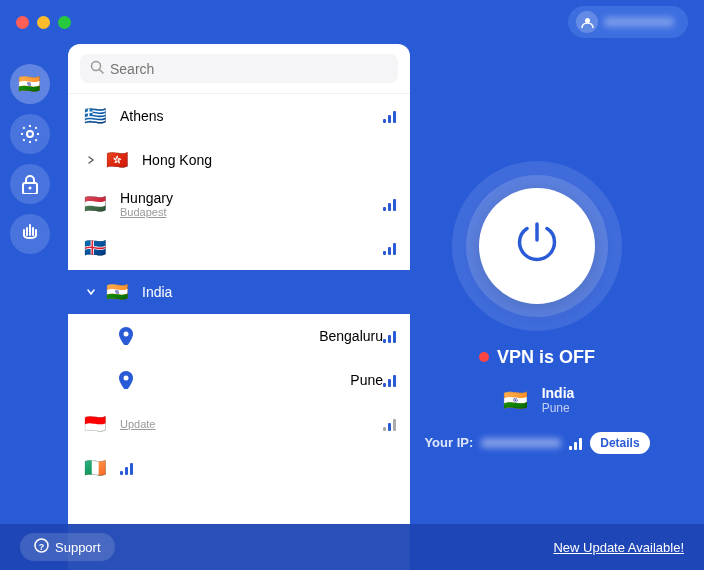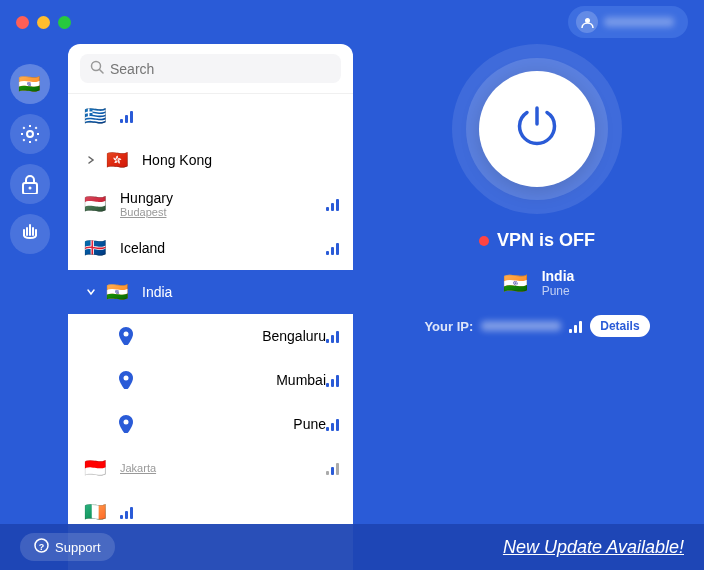--- a/index.html
+++ b/index.html
@@ -65,21 +65,21 @@
       background: rgba(255,255,255,0.3);
       border-radius: 4px;
       filter: blur(3px);
     }
 
     
     .sidebar {
       position: absolute;
       top: 44px;
       left: 68px;
-      width: 285px;
+      width: 342px;
       bottom: 0;
       background: white;
       border-radius: 12px 12px 0 0;
       overflow: hidden;
       display: flex;
       flex-direction: column;
     }
 
     .search-bar {
       padding: 10px 12px;
@@ -236,20 +236,21 @@
     
     .right-panel {
       position: absolute;
       top: 44px;
       left: 370px;
       right: 0;
       bottom: 0;
       display: flex;
       flex-direction: column;
       align-items: center;
+      justify-content: center;
       gap: 16px;
     }
 
     .power-btn-wrap {
       position: relative;
       width: 170px;
       height: 170px;
       display: flex;
       align-items: center;
       justify-content: center;
@@ -377,25 +378,24 @@
       border-radius: 20px;
       padding: 5px 14px;
       color: white;
       font-size: 13px;
       cursor: pointer;
       font-weight: 500;
     }
     .bottom-btn-icon { font-size: 14px; }
     .update-link {
       color: white;
-      font-size: 18px;
+      font-size: 13px;
       text-decoration: underline;
       cursor: pointer;
       font-weight: 500;
-      font-style: italic;
     }
   </style>
 </head>
 <body>
 
 <div class="titlebar">
   <div class="window-controls">
     <button class="wc-btn wc-close"></button>
     <button class="wc-btn wc-min"></button>
     <button class="wc-btn wc-max"></button>
@@ -444,20 +444,21 @@
         </svg>
       </span>
       <input class="search-input" type="text" placeholder="Search" style="">
     </div>
   </div>
 
   <div class="server-list">
 
     <div class="server-item">
       <div class="flag">🇬🇷</div>
+      <span class="server-name">Athens</span>
       <div class="signal-bars">
         <div class="bar h1 active"></div>
         <div class="bar h2 active"></div>
         <div class="bar h3 active"></div>
       </div>
     </div>
 
     <div class="server-item">
       <div class="expand-btn">
         <svg width="10" height="10" viewBox="0 0 10 10" fill="none">
@@ -477,21 +478,20 @@
       <div class="signal-bars">
         <div class="bar h1 active"></div>
         <div class="bar h2 active"></div>
         <div class="bar h3 active"></div>
       </div>
     </div>
 
     <div class="server-item">
       <div class="flag">🇮🇸</div>
       <div style="flex:1">
-        <div class="server-name">Iceland</div>
       </div>
       <div class="signal-bars">
         <div class="bar h1 active"></div>
         <div class="bar h2 active"></div>
         <div class="bar h3 active"></div>
       </div>
     </div>
 
     <div class="server-item selected">
       <div class="chevron">
@@ -511,54 +511,40 @@
         </svg>
       </div>
       <span class="server-name">Bengaluru</span>
       <div class="signal-bars">
         <div class="bar h1 active"></div>
         <div class="bar h2 active"></div>
         <div class="bar h3 active"></div>
       </div>
     </div>
 
+
     <div class="server-item sub-item">
       <div class="location-pin">
         <svg width="14" height="18" viewBox="0 0 14 18" fill="none">
           <path d="M7 0C3.13 0 0 3.13 0 7c0 5.25 7 13 7 13s7-7.75 7-13c0-3.87-3.13-7-7-7z" fill="#2a5bd7"></path>
           <circle cx="7" cy="7" r="2.5" fill="white"></circle>
         </svg>
       </div>
-      <span class="server-name">Mumbai</span>
-      <div class="signal-bars">
-        <div class="bar h1 active"></div>
-        <div class="bar h2 active"></div>
-        <div class="bar h3 active"></div>
-      </div>
-    </div>
-
-    <div class="server-item sub-item">
-      <div class="location-pin">
-        <svg width="14" height="18" viewBox="0 0 14 18" fill="none">
-          <path d="M7 0C3.13 0 0 3.13 0 7c0 5.25 7 13 7 13s7-7.75 7-13c0-3.87-3.13-7-7-7z" fill="#2a5bd7"></path>
-          <circle cx="7" cy="7" r="2.5" fill="white"></circle>
-        </svg>
-      </div>
       <span class="server-name">Pune</span>
       <div class="signal-bars">
         <div class="bar h1 active"></div>
         <div class="bar h2 active"></div>
         <div class="bar h3 active"></div>
       </div>
     </div>
 
     <div class="server-item">
       <div class="flag">🇮🇩</div>
       <div style="flex:1">
-        <div class="server-sub">Jakarta</div>
+        <div class="server-sub">Update</div>
       </div>
       <div class="signal-bars">
         <div class="bar h1"></div>
         <div class="bar h2 active"></div>
         <div class="bar h3"></div>
       </div>
     </div>
 
     <div class="server-item">
       <div class="flag">🇮🇪</div>

